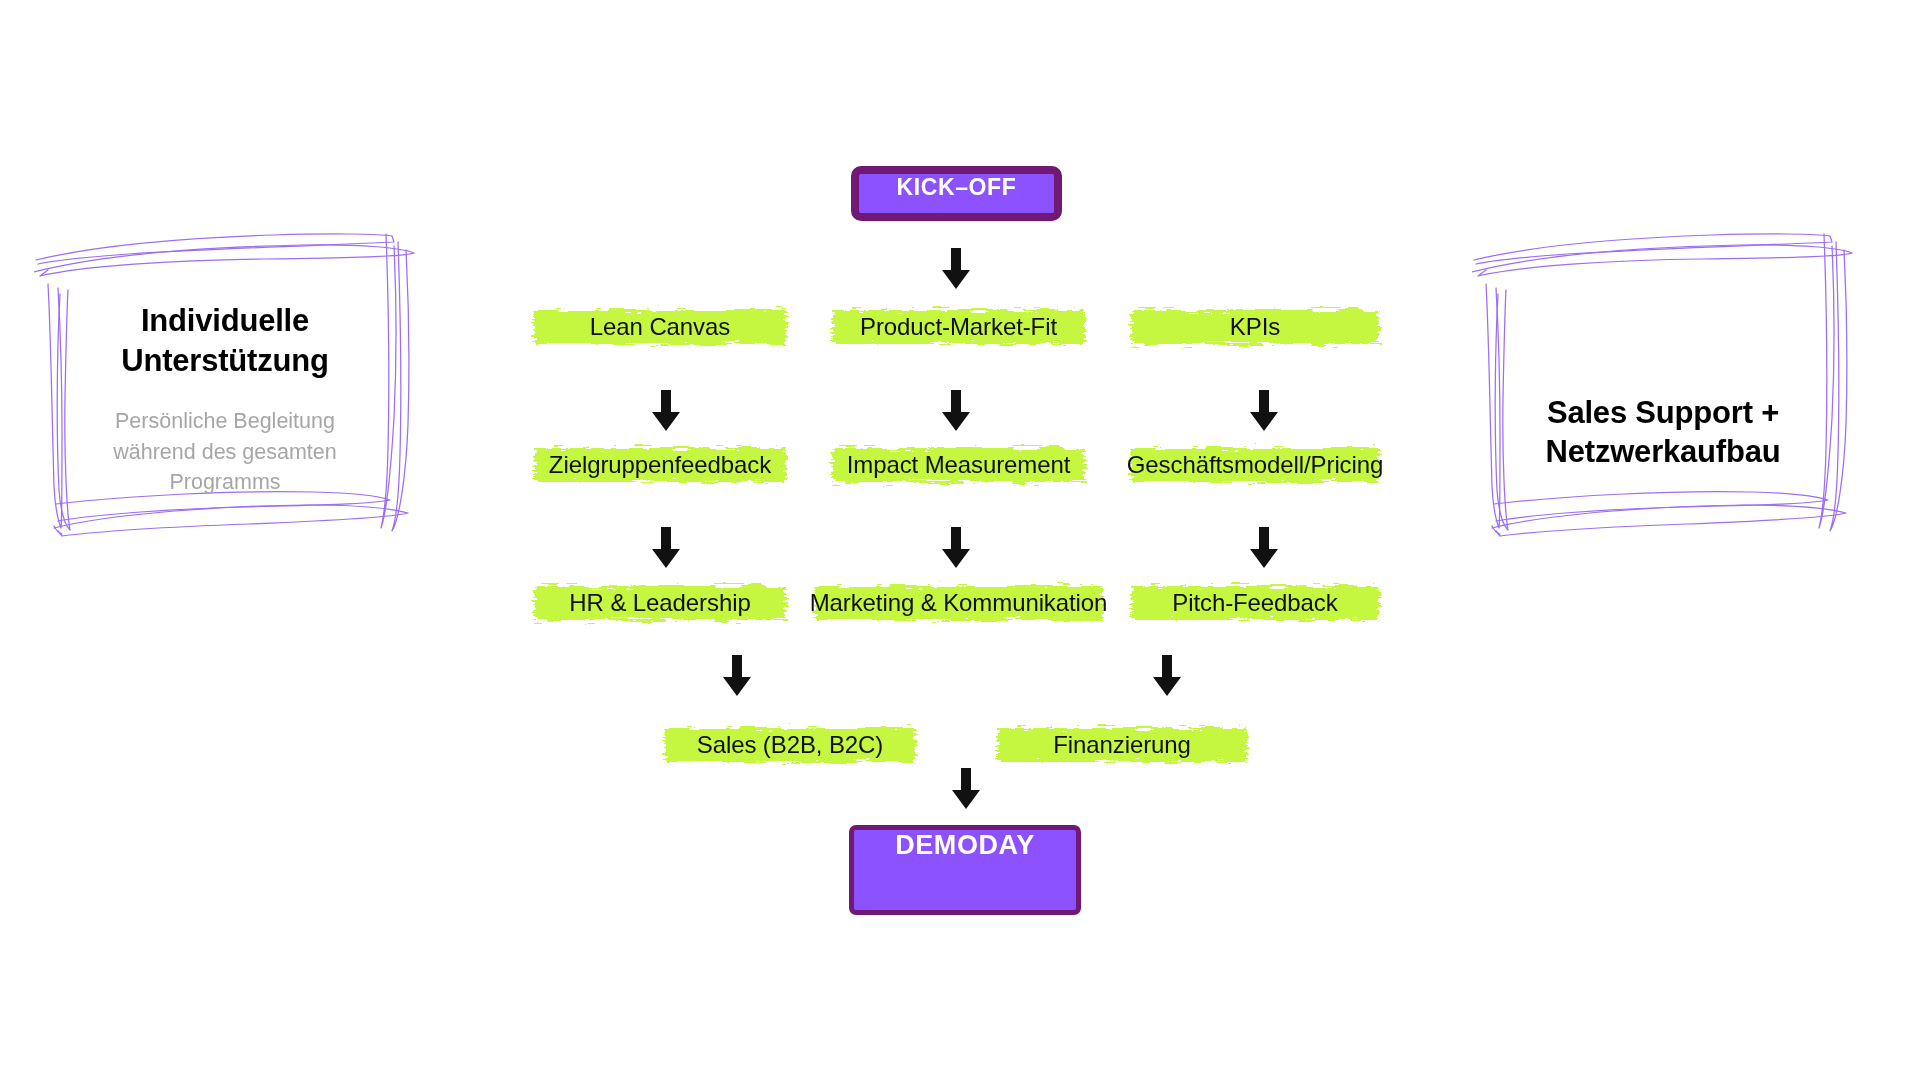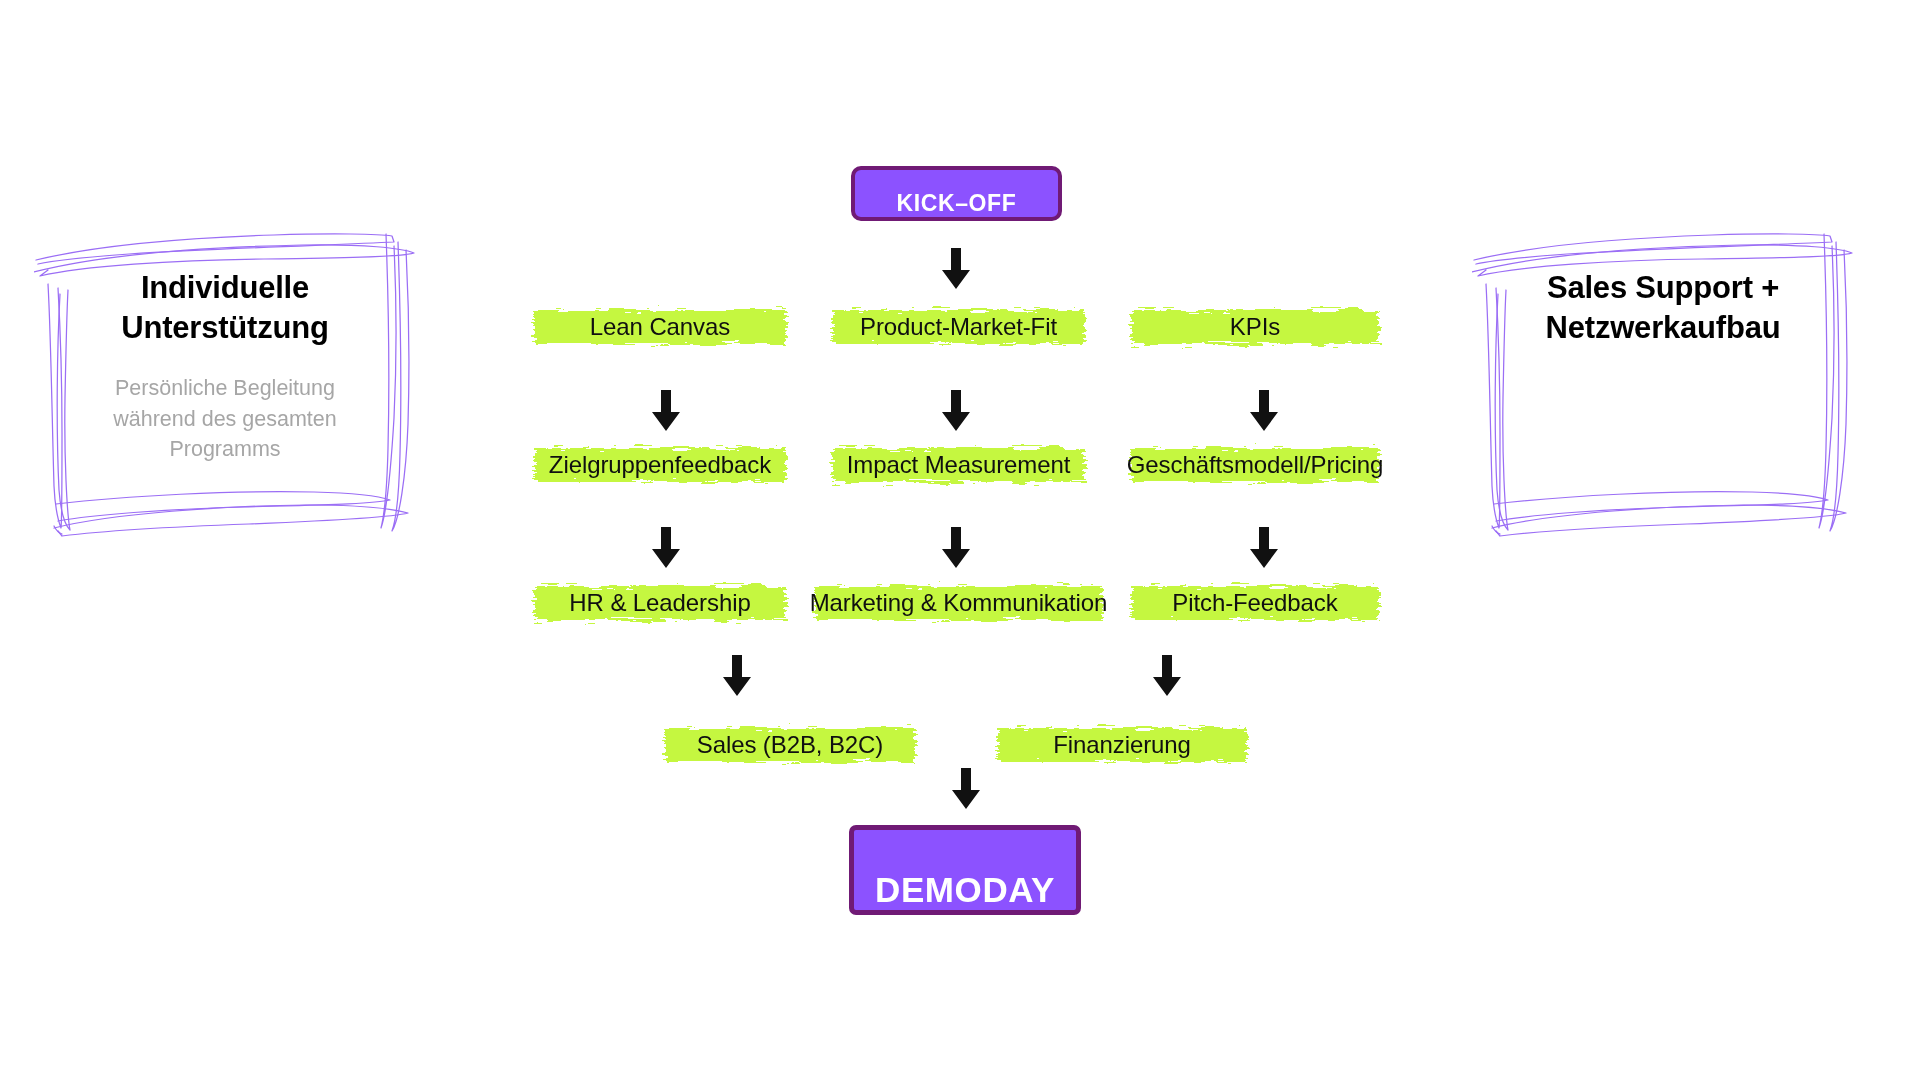--- a/index.html
+++ b/index.html
@@ -22,21 +22,21 @@
     height: 1080px;
   }
 
   
   .side-panel {
     position: absolute;
     box-sizing: border-box;
     display: flex;
     flex-direction: column;
     align-items: center;
-    justify-content: flex-start;
+    justify-content: flex-end;
     text-align: center;
   }
   .side-panel .sketch-frame {
     position: absolute;
     left: -26px;
     top: -40px;
     width: calc(100% + 52px);
     height: calc(100% + 80px);
     pointer-events: none;
   }
@@ -62,39 +62,39 @@
   }
 
   #panel-left  { left: 60px;  top: 268px; width: 330px; height: 230px; }
   #panel-right { left: 1498px; top: 268px; width: 330px; height: 230px; }
 
   
   .milestone {
     position: absolute;
     box-sizing: border-box;
     background: #8c52ff;
-    border: 4px solid #701a75;
+    border: 8px solid #701a75;
     border-radius: 9px;
     display: flex;
-    align-items: flex-end;
+    align-items: flex-start;
     justify-content: center;
     color: #ffffff;
     font-weight: 700;
     letter-spacing: 0.6px;
   }
   #kickoff {
     left: 851px; top: 166px;
     width: 211px; height: 55px;
     font-size: 23px;
     border-radius: 10px;
   }
   #demoday {
     left: 849px; top: 825px;
     width: 232px; height: 90px;
-    font-size: 35px;
+    font-size: 27px;
     border-radius: 7px;
     border-width: 5px;
   }
 
   
   .chip {
     position: absolute;
     height: 46px;
     display: flex;
     align-items: center;

